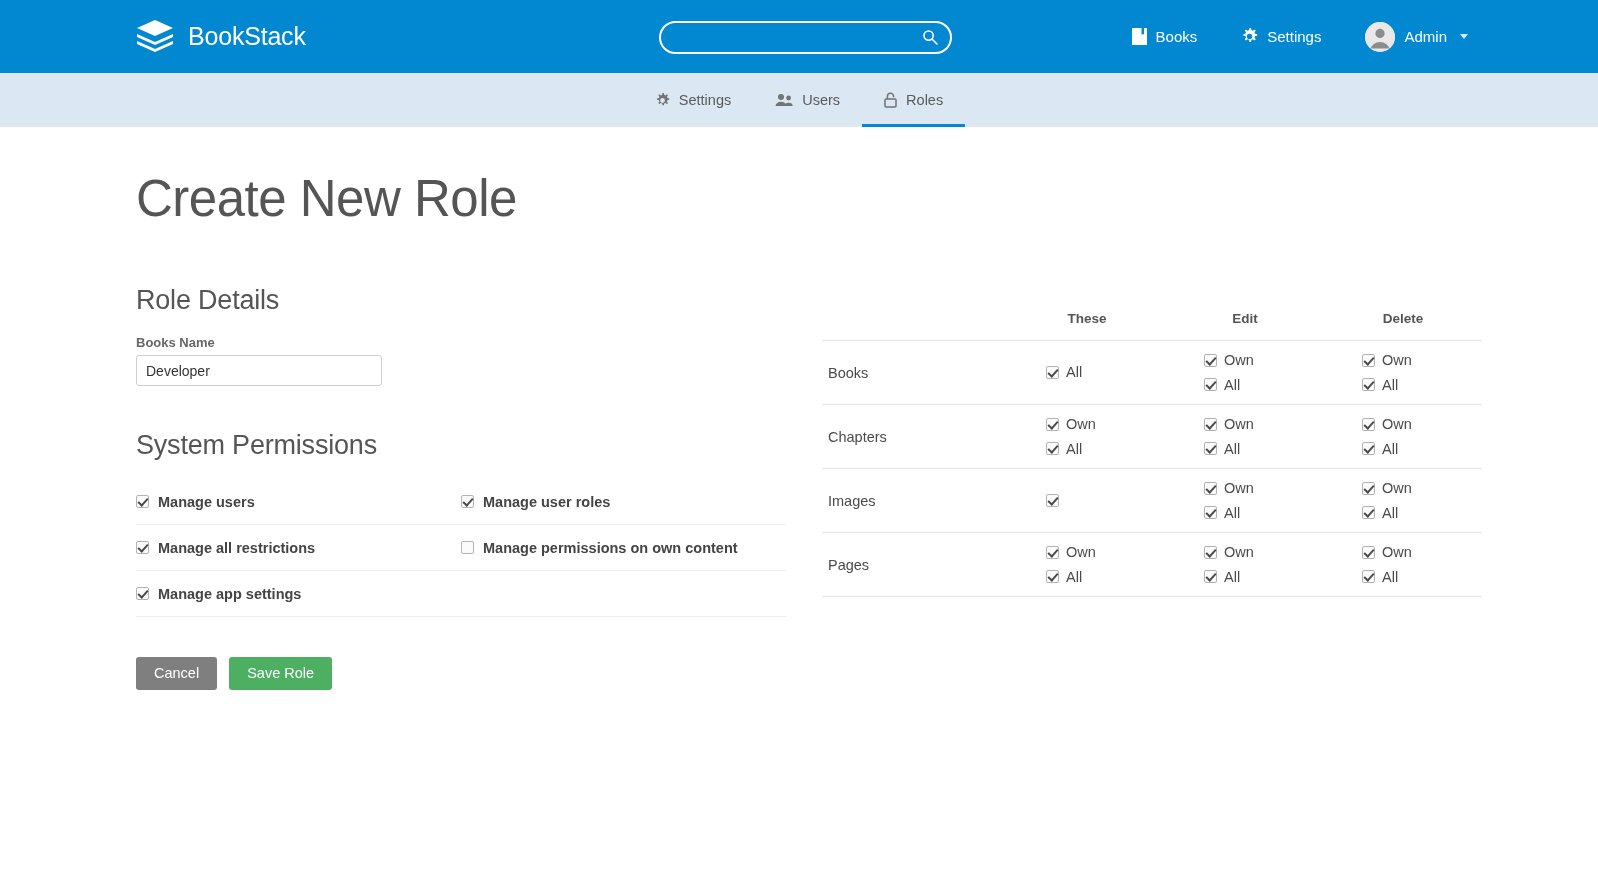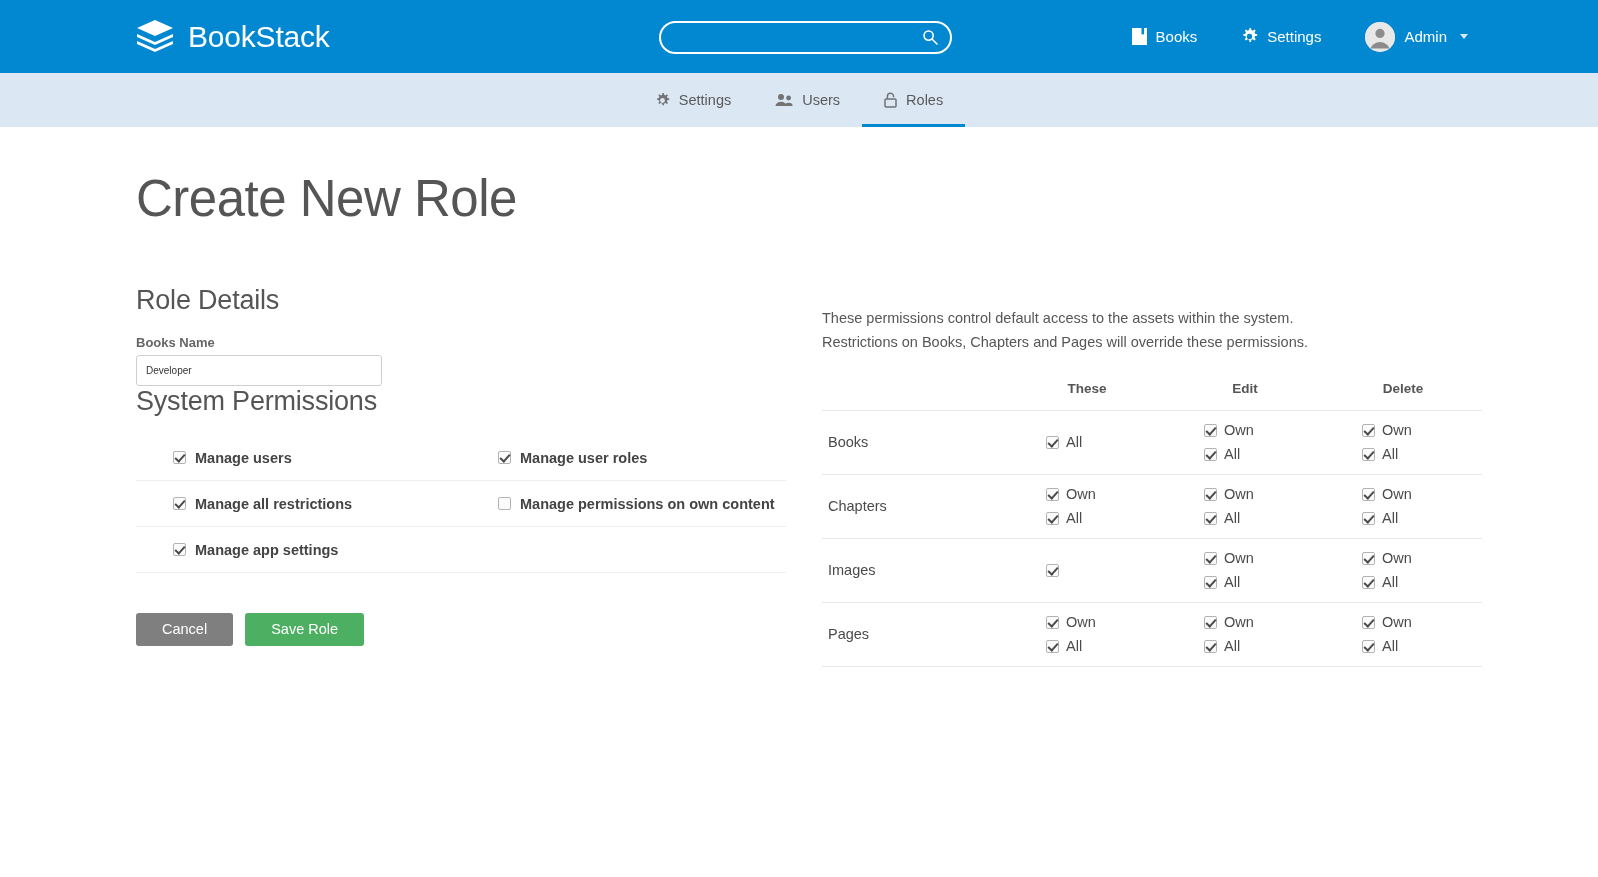--- a/index.html
+++ b/index.html
@@ -22,21 +22,21 @@
   .brand {
     display: flex;
     align-items: center;
     margin-left: 136px;
     gap: 14px;
     text-decoration: none;
   }
   .brand-logo { width: 38px; height: 34px; display: block; }
   .brand-name {
     color: #ffffff;
-    font-size: 30px;
+    font-size: 25px;
     font-weight: 400;
     letter-spacing: -0.2px;
     line-height: 1;
   }
 
   .search-wrap {
     position: absolute;
     left: 659px;
     top: 21px;
     width: 293px;
@@ -163,44 +163,43 @@
     font-weight: bold;
     color: #666666;
     margin-bottom: 5px;
   }
   .text-input {
     width: 246px;
     height: 31px;
     border: 1px solid #cfcfcf;
     border-radius: 3px;
     padding: 0 9px;
-    font-size: 10px;
+    font-size: 14px;
     color: #333333;
     font-family: "Liberation Sans", sans-serif;
     outline: none;
     background: #ffffff;
   }
 
-  h2.section.sys { }
+  h2.section.sys { margin-top: 44px; }
 
   .perm-rows { margin-top: 18px; width: 650px; }
   .perm-row {
     display: flex;
     align-items: center;
     padding: 14px 0;
     border-bottom: 1px solid #eeeeee;
     min-height: 46px;
   }
   .perm-row:last-child { border-bottom: 1px solid #eeeeee; }
   .perm-cell {
     width: 350px;
     display: flex;
     align-items: center;
     gap: 9px;
-    margin-left: 37px;
   }
   .perm-cell-label {
     font-size: 14.5px;
     font-weight: bold;
     color: #444444;
   }
 
   
   .cb {
     -webkit-appearance: none;
@@ -228,21 +227,21 @@
     margin-top: 40px;
     display: flex;
     gap: 12px;
   }
   .btn {
     border: none;
     border-radius: 3px;
     font-size: 14.5px;
     font-family: "Liberation Sans", sans-serif;
     color: #ffffff;
-    padding: 0 26px;
+    padding: 0 18px;
     height: 33px;
     cursor: pointer;
     line-height: 33px;
   }
   .btn-cancel { background: #7f7f7f; }
   .btn-save { background: #4caf62; }
 
   
   .asset-desc {
     margin-top: 22px;
@@ -429,24 +428,20 @@
           </div>
         </div>
 
       <div class="actions">
         <button class="btn btn-cancel">Cancel</button>
         <button class="btn btn-save">Save Role</button>
       </div>
     </div>
 
     <div class="col-right">
-      <div class="asset-desc">
-        <div>These permissions control default access to the assets within the system.</div>
-        <div>Restrictions on Books, Chapters and Pages will override these permissions.</div>
-      </div>
 
       <table class="asset-table">
         <thead>
           <tr>
             <th class="blank"></th>
             <th>These</th>
             <th>Edit</th>
             <th>Delete</th>
           </tr>
         </thead>

